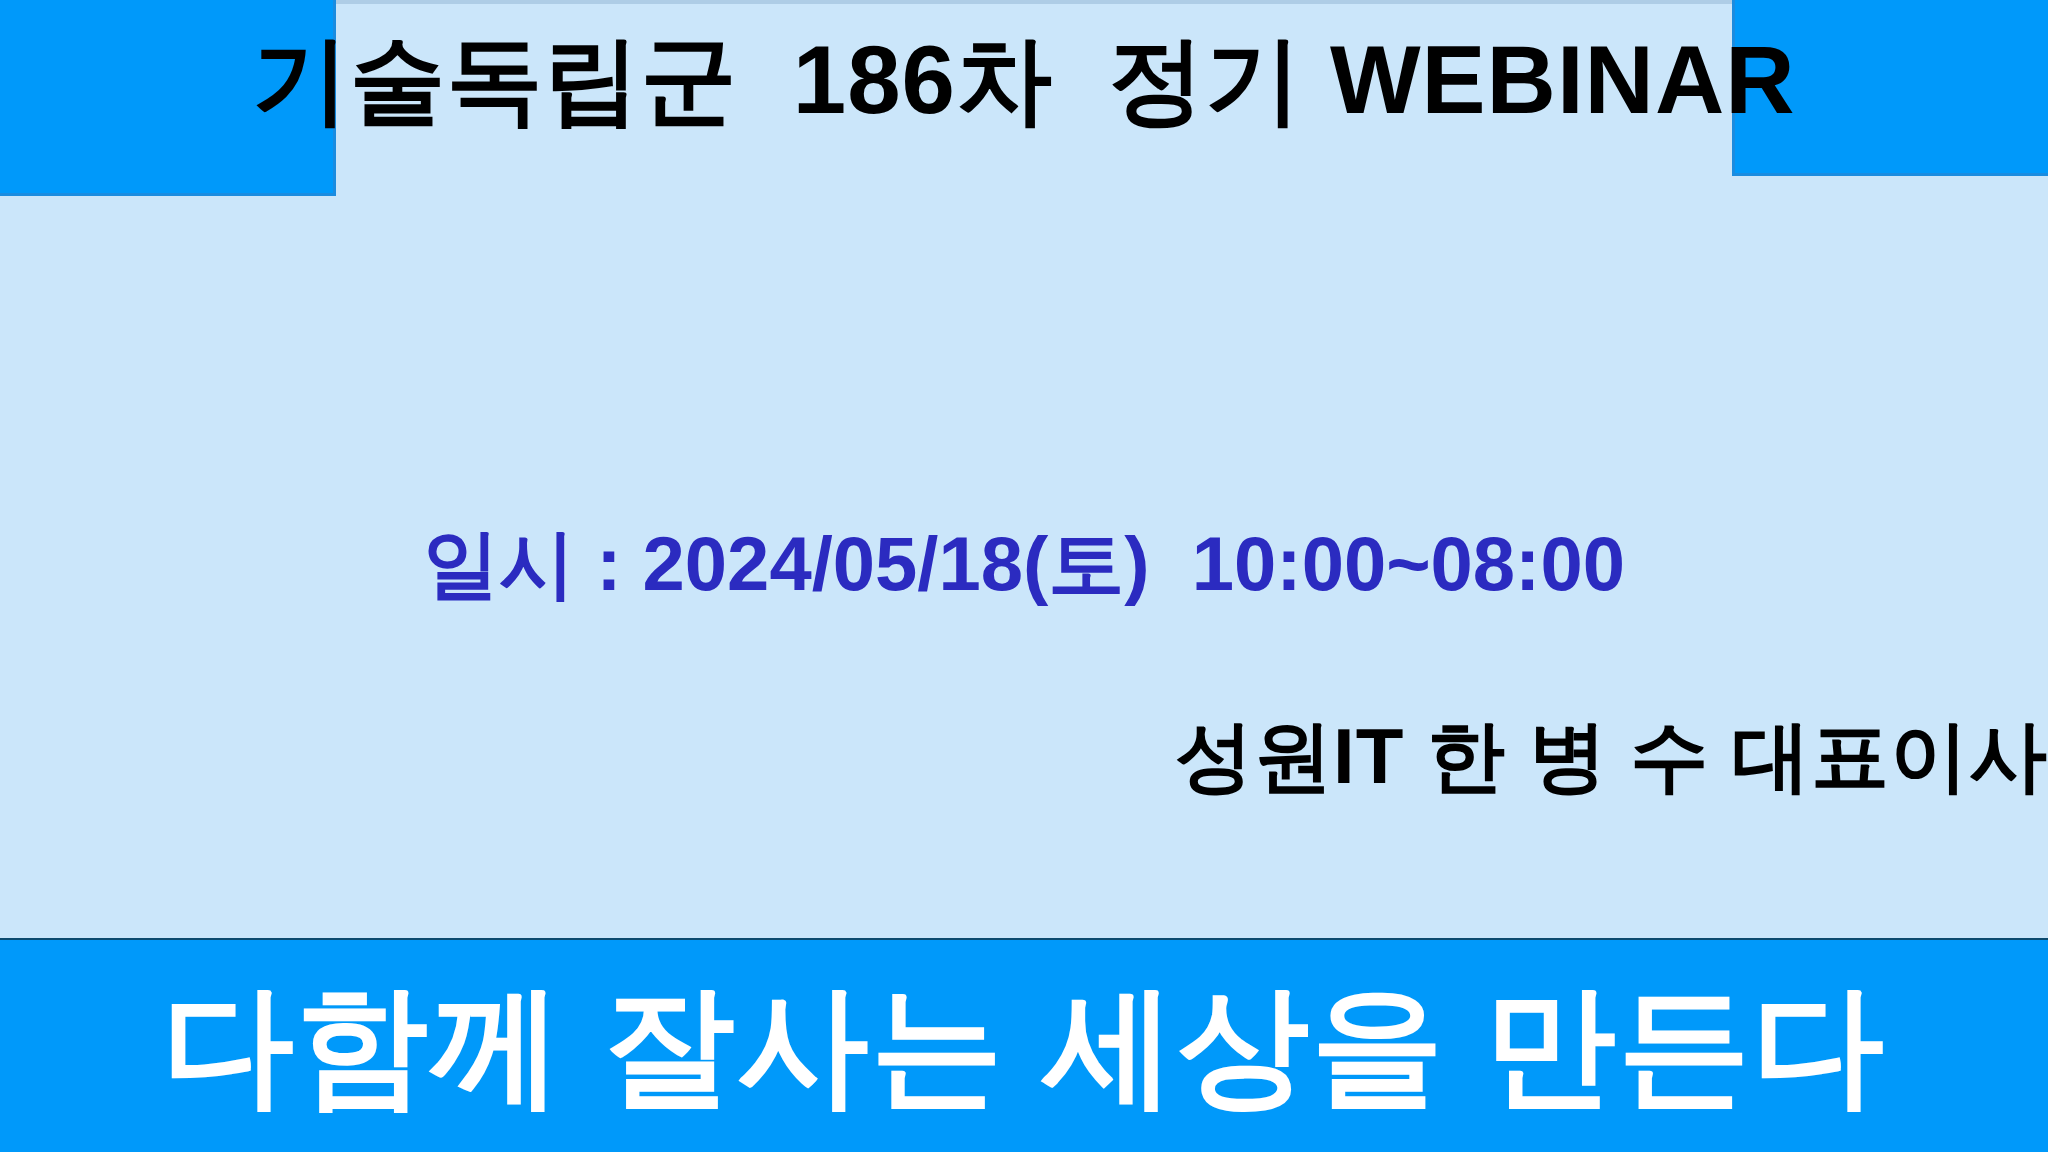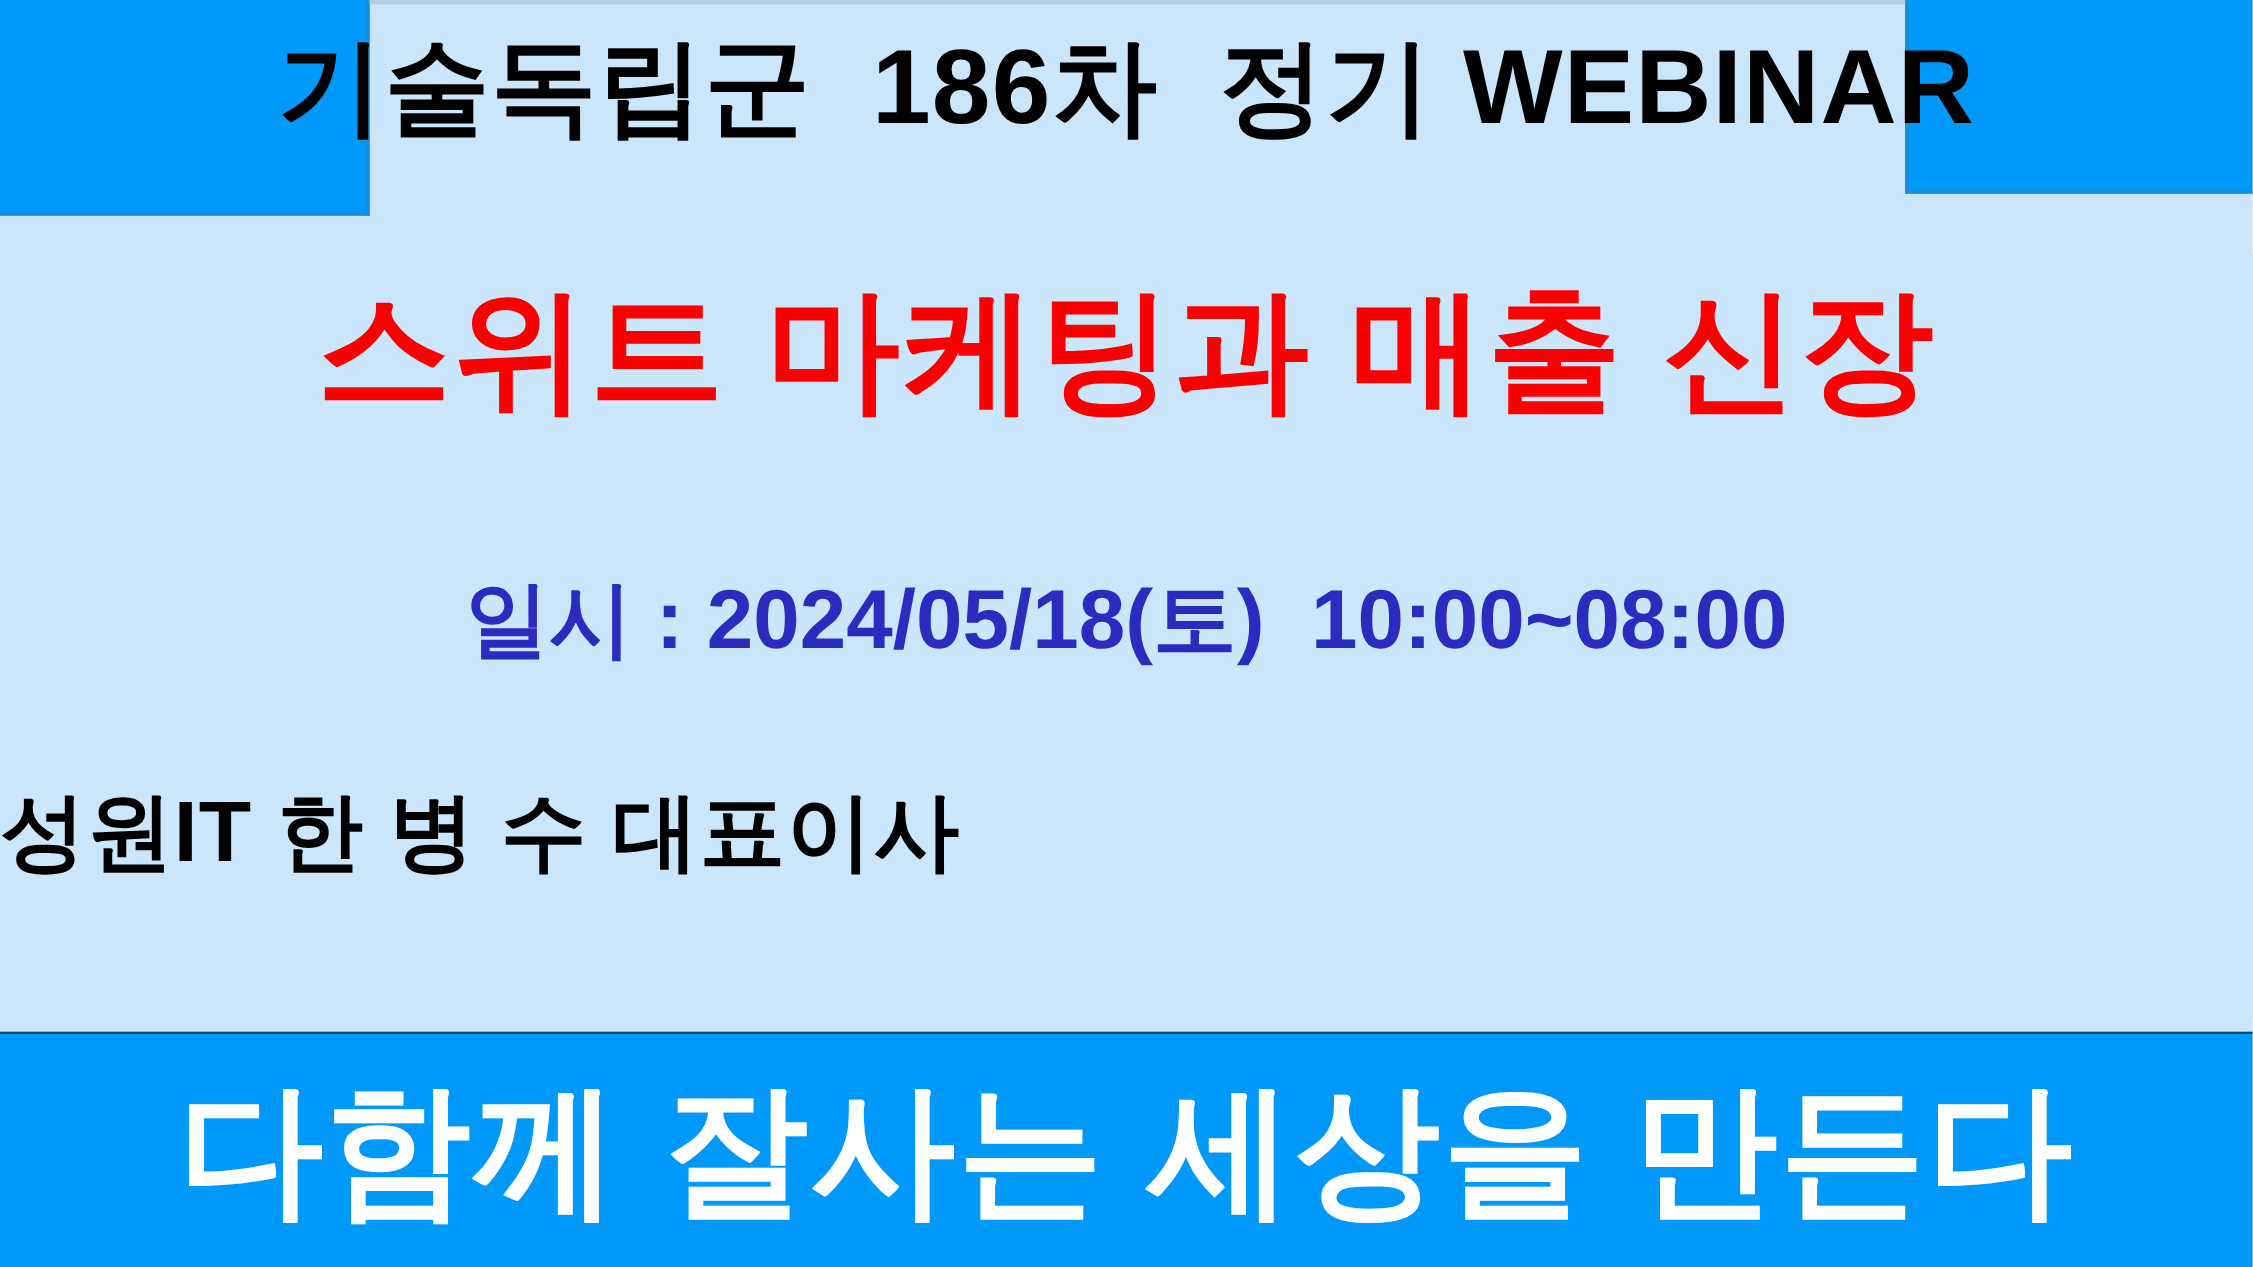--- a/index.html
+++ b/index.html
@@ -95,21 +95,21 @@
     letter-spacing: 0px;
     white-space: pre;
   }
 
   
   #speaker-line {
     position: absolute;
     left: 0;
     top: 712px;
     width: 2048px;
-    text-align: left;
+    text-align: right;
     font-size: 78px;
     font-weight: 700;
     line-height: 1.15;
     color: #000000;
     letter-spacing: 1px;
     white-space: pre;
   }
 
   
   #slogan-banner {
@@ -140,21 +140,20 @@
 <div id="poster">
 
   <div class="accent-block" id="accent-left"></div>
 
   <div class="accent-block" id="accent-right"></div>
 
   <div id="top-hairline"></div>
 
   <div id="header-title">기술독립군  186차  정기 WEBINAR</div>
 
-  <div id="main-headline">스위트 마케팅과 매출 신장</div>
 
   <div id="datetime-line">일시 : 2024/05/18(토)  10:00~08:00</div>
 
   <div id="speaker-line">성원IT 한 병 수 대표이사</div>
 
   <div id="slogan-banner">
     <div id="slogan-text">다함께 잘사는 세상을 만든다</div>
   </div>
 
 </div>

